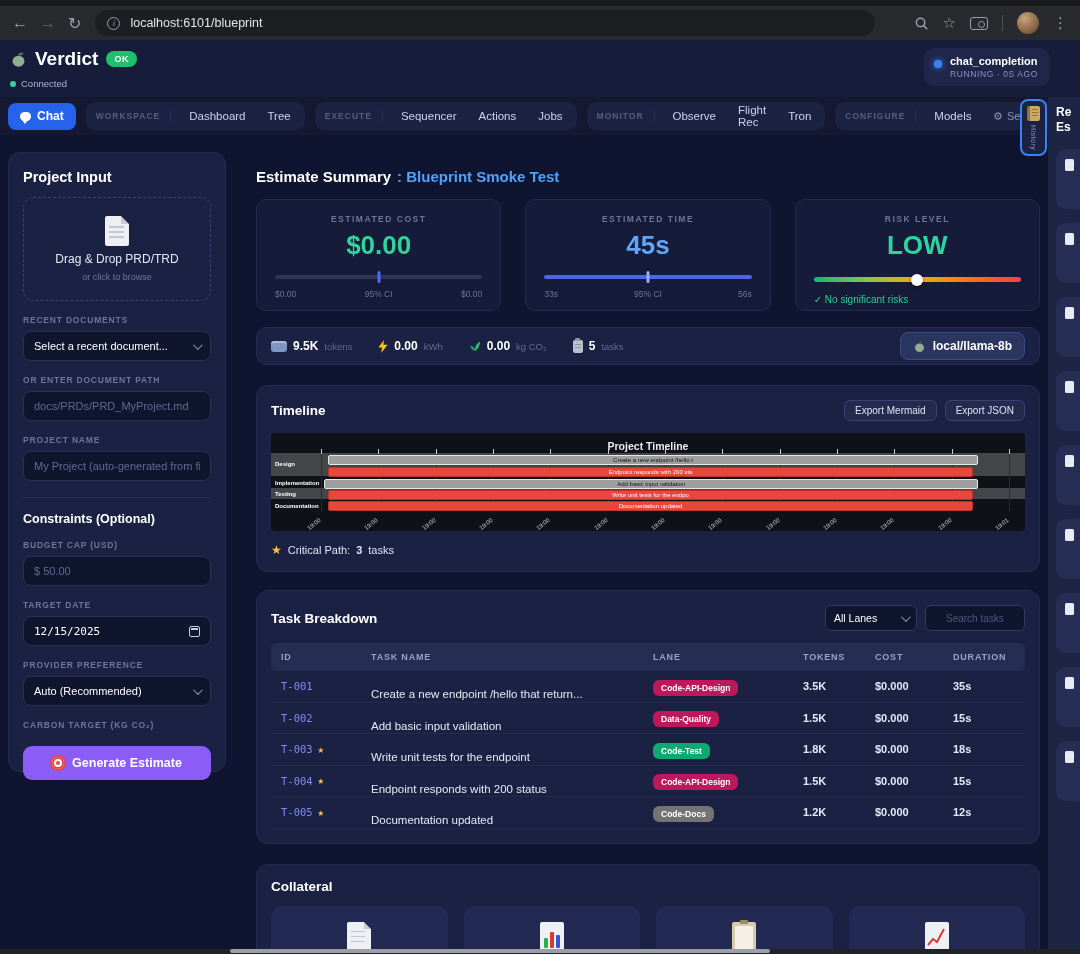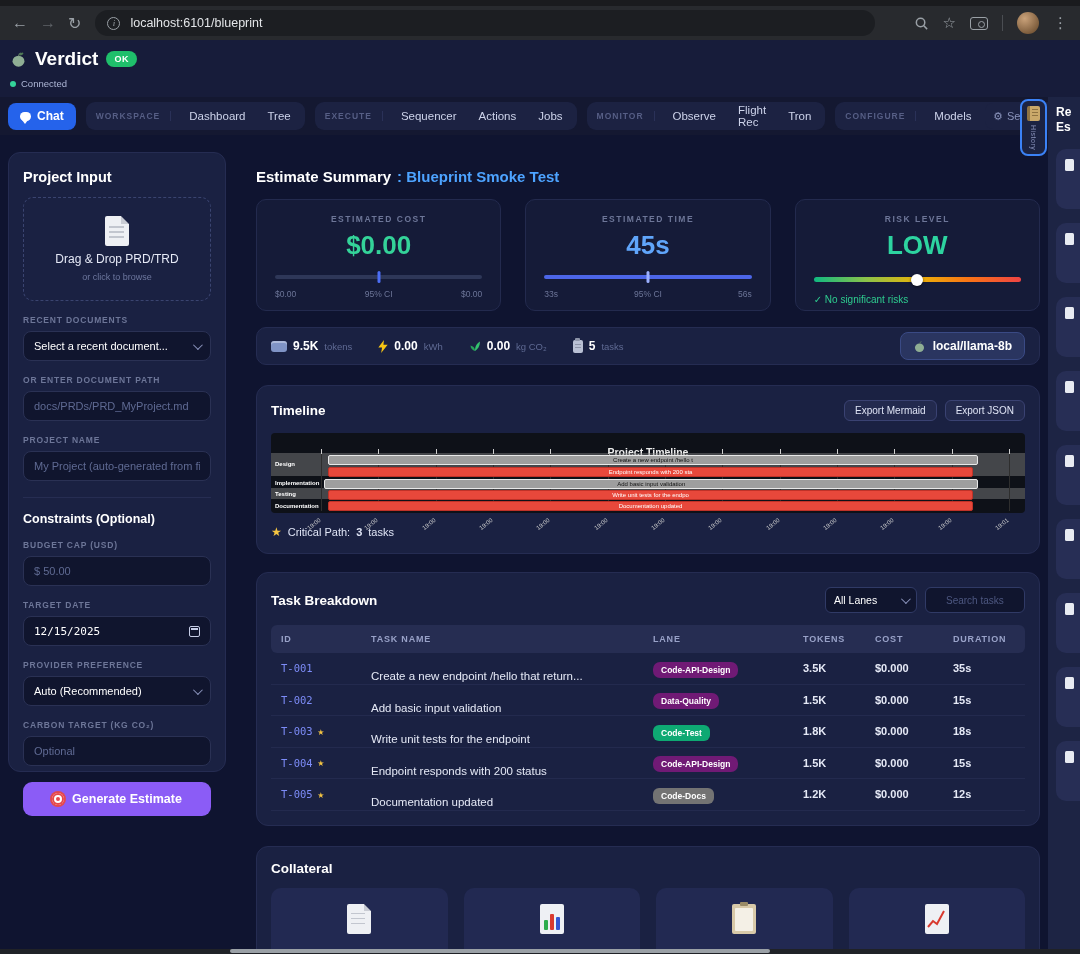--- a/index.html
+++ b/index.html
@@ -110,21 +110,21 @@
   .clip-ic::before { content:''; position:absolute; top:-2px; left:2.5px; width:5px; height:3px; background:#8d94a8; border-radius:1px; }
   .clip-ic::after { content:''; position:absolute; left:2px; top:4px; width:6px; height:1px; background:#8d94a8; box-shadow:0 3px 0 #8d94a8; }
   .model-badge { margin-left:auto; background:#2a3560; border:1px solid #3a4a85; border-radius:8px; height:28px; display:flex; align-items:center; gap:7px; padding:0 12px; font-size:12px; font-weight:bold; color:#fff; }
 
   
   .panel { margin-top:20px; width:784px; background:#1a2142; border:1px solid #252c52; border-radius:12px; padding:14px; }
   .panel-head { display:flex; align-items:center; }
   .panel-title { font-size:13.5px; font-weight:bold; color:#fff; }
   .export-btns { margin-left:auto; display:flex; gap:8px; }
   .export-btn { background:#232a4e; border:1px solid #3a4272; border-radius:6px; font-size:10px; color:#dfe4f5; padding:4px 10px; }
-  .gantt { margin-top:12px; background:#0e1118; border-radius:4px; height:80px; position:relative; padding-top:13px; }
+  .gantt { margin-top:12px; background:#0e1118; border-radius:4px; height:98px; position:relative; padding-top:7px; }
   .g-title { text-align:center; font-size:10.5px; font-weight:bold; color:#ececec; }
   .g-body { position:absolute; left:0; right:0; top:20px; bottom:0; }
   .g-band { position:absolute; left:0; right:0; background:rgba(135,135,135,.45); }
   .band-a { top:0; height:23px; } .band-b { top:35px; height:11px; }
   .g-sec { position:absolute; left:4px; font-size:6px; font-weight:bold; color:#fff; z-index:3; }
   .g-plot { position:absolute; left:50px; right:16px; top:0; height:58px; }
   .g-line { position:absolute; top:0; bottom:0; width:1px; background:#2e2e2e; }
   .g-line::before { content:''; position:absolute; top:-4px; left:0; width:1px; height:5px; background:#cfcfcf; }
   .g-row { position:absolute; left:0; right:0; height:10px; }
   .g-bar { position:absolute; top:0; height:10px; border-radius:2px; display:flex; align-items:center; justify-content:center; overflow:hidden; z-index:2; }
@@ -145,21 +145,21 @@
   .ttable { margin-top:12px; }
   .trow { display:grid; grid-template-columns:90px 1fr 150px 72px 78px 82px; align-items:center; }
   .thead { background:#262d52; border-radius:6px; height:28px; }
   .thead > div { font-size:9px; font-weight:bold; letter-spacing:.8px; color:#99a2c8; padding-left:10px; }
   .tr-data { height:31.5px; border-bottom:1px solid #232a4e; }
   .tr-data > div { padding-left:10px; }
   .tid { font-family:"DejaVu Sans Mono",monospace; font-size:10.5px; color:#7d8cf8; display:flex; gap:5px; align-items:center; }
   .tid .star-gold { font-size:11px; }
   .tname { font-size:11.5px; color:#e5e9f6;margin-top:16px; }
   .lane-badge { display:inline-block; font-size:8.5px; font-weight:bold; color:#fff; padding:3px 8px; border-radius:6px; }
-  .lb-blue { background:#701a75;border-radius:7px; } .lb-green { background:#0ea973; } .lb-orange { background:#737373; }
+  .lb-blue { background:#be185d; } .lb-green { background:#0ea973; } .lb-orange { background:#737373; }
   .tnum { font-size:11px; color:#e5e9f6; font-weight:bold; }
 
   
   .coll-cards { margin-top:12px; display:flex; gap:16px; }
   .coll-card { width:184px; height:90px; background:#222952; border-radius:10px; display:flex; align-items:flex-start; justify-content:center; padding-top:16px; }
   .cicon { position:relative; width:24px; height:30px; background:#eef0f4; border-radius:2px; }
   .cicon.fold::before { content:''; position:absolute; right:0; top:0; border-top:7px solid #222952; border-left:7px solid #c9ccd4; }
   .cicon.fold::after { content:''; position:absolute; left:4px; top:9px; width:14px; height:1.5px; background:#c2c6cf; box-shadow:0 5px 0 #c2c6cf, 0 10px 0 #c2c6cf; }
   .cicon .b1,.cicon .b2,.cicon .b3 { position:absolute; bottom:4px; width:4px; border-radius:1px; }
   .cicon .b1 { left:4px; height:10px; background:#2eae4e; }
@@ -206,20 +206,27 @@
       <path d="M10 6 Q10.5 3 13 2.5" stroke="#5d7a63" stroke-width="1.4" fill="none"></path>
       <ellipse cx="13.5" cy="3.5" rx="2.4" ry="1.3" fill="#4e7a55" transform="rotate(-25 13.5 3.5)"></ellipse>
     </svg>
     <span class="brand-title">Verdict</span>
     <span class="ok-badge">OK</span>
   </div>
   <div class="connected">
     <span class="dot-green"></span>
     <span>Connected</span>
   </div>
+  <div class="job-badge">
+    <span class="dot-blue"></span>
+    <span>
+      <div class="job-name">chat_completion</div>
+      <div class="job-status">RUNNING · 0S AGO</div>
+    </span>
+  </div>
 </div>
 
 <div class="navbar">
   <div class="chat-btn">
     <span class="bubble"></span>
     <span>Chat</span>
   </div>
   <div class="nav-group">
     <span class="nav-group-label">WORKSPACE</span>
     <span class="nav-item">Dashboard</span>
@@ -314,21 +321,20 @@
   <div class="sb-field">
     <span class="date-val">12/15/2025</span>
     <span class="cal-ic"></span>
   </div>
   <div class="sb-label">PROVIDER PREFERENCE</div>
   <div class="sb-field sb-select">
     <span>Auto (Recommended)</span>
     <span class="chev"></span>
   </div>
   <div class="sb-label">CARBON TARGET (KG CO₂)</div>
-  <input class="sb-field" placeholder="Optional" style="">
   <div class="gen-btn">
     <span class="target-ic"></span>
     <span>Generate Estimate</span>
   </div>
 </div>
 
 <div class="main">
   <div class="main-title-row">
     <span class="main-title">Estimate Summary</span>
     <span class="main-subtitle">: Blueprint Smoke Test</span>

